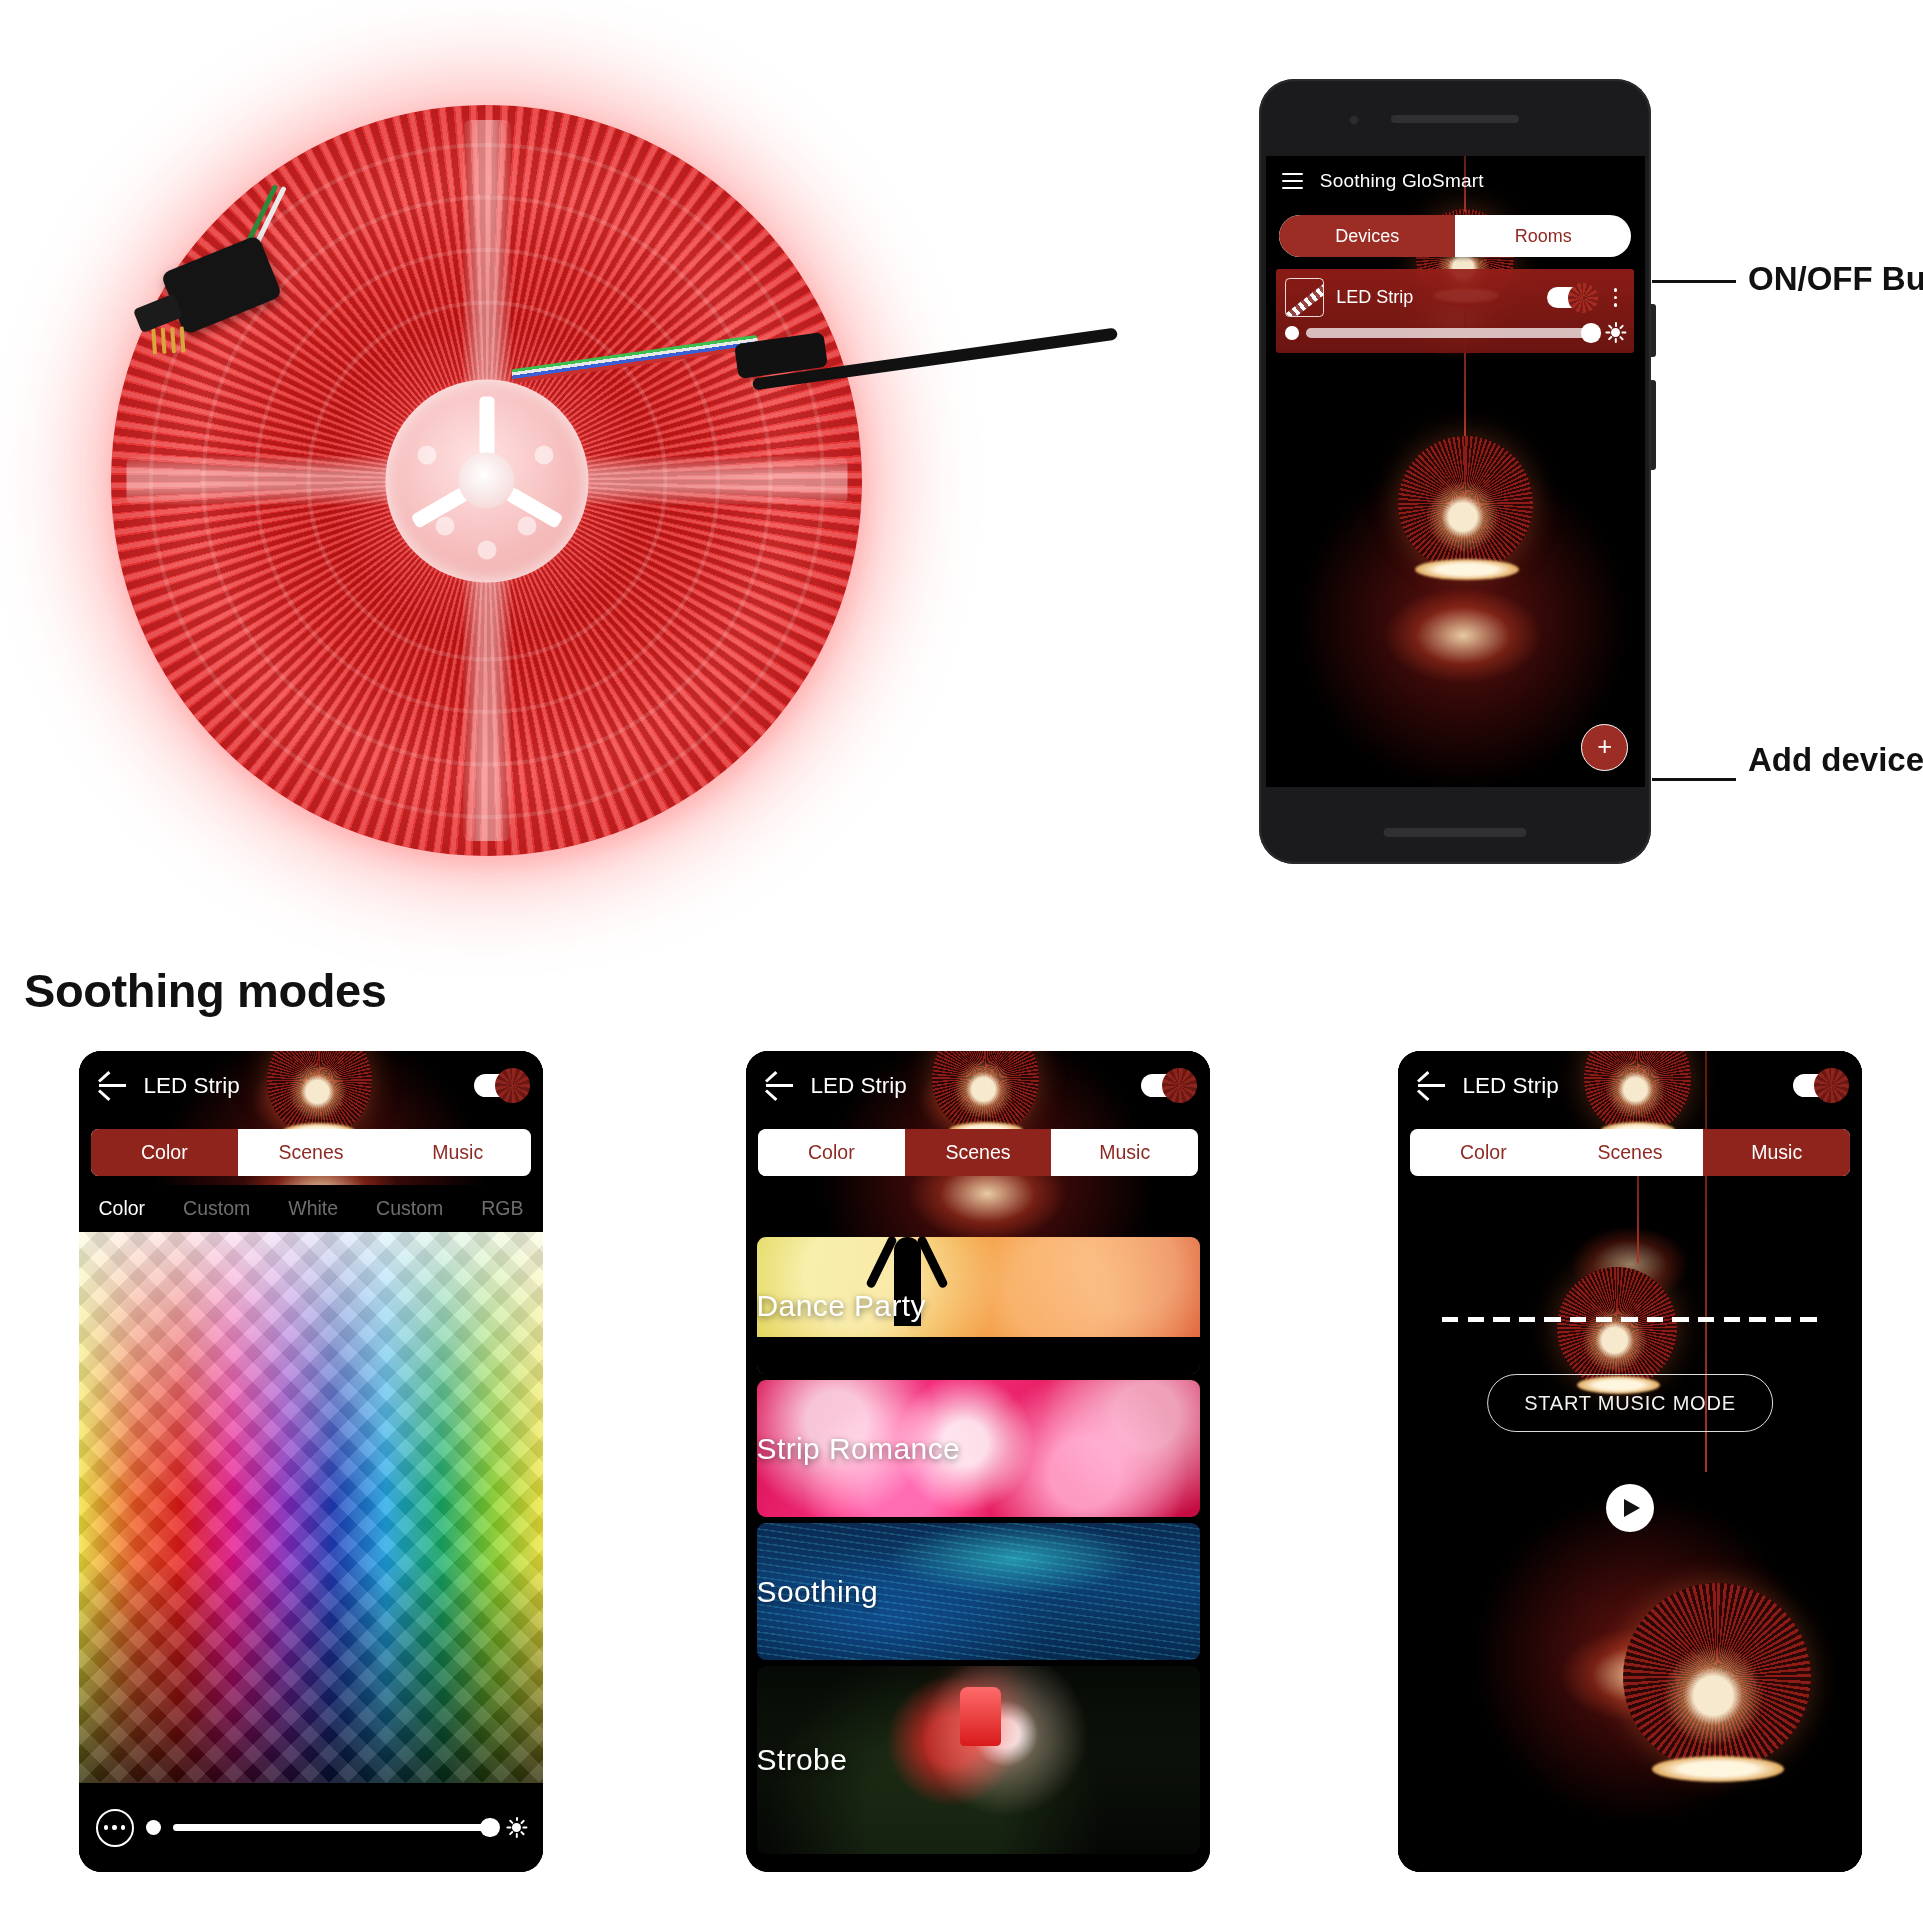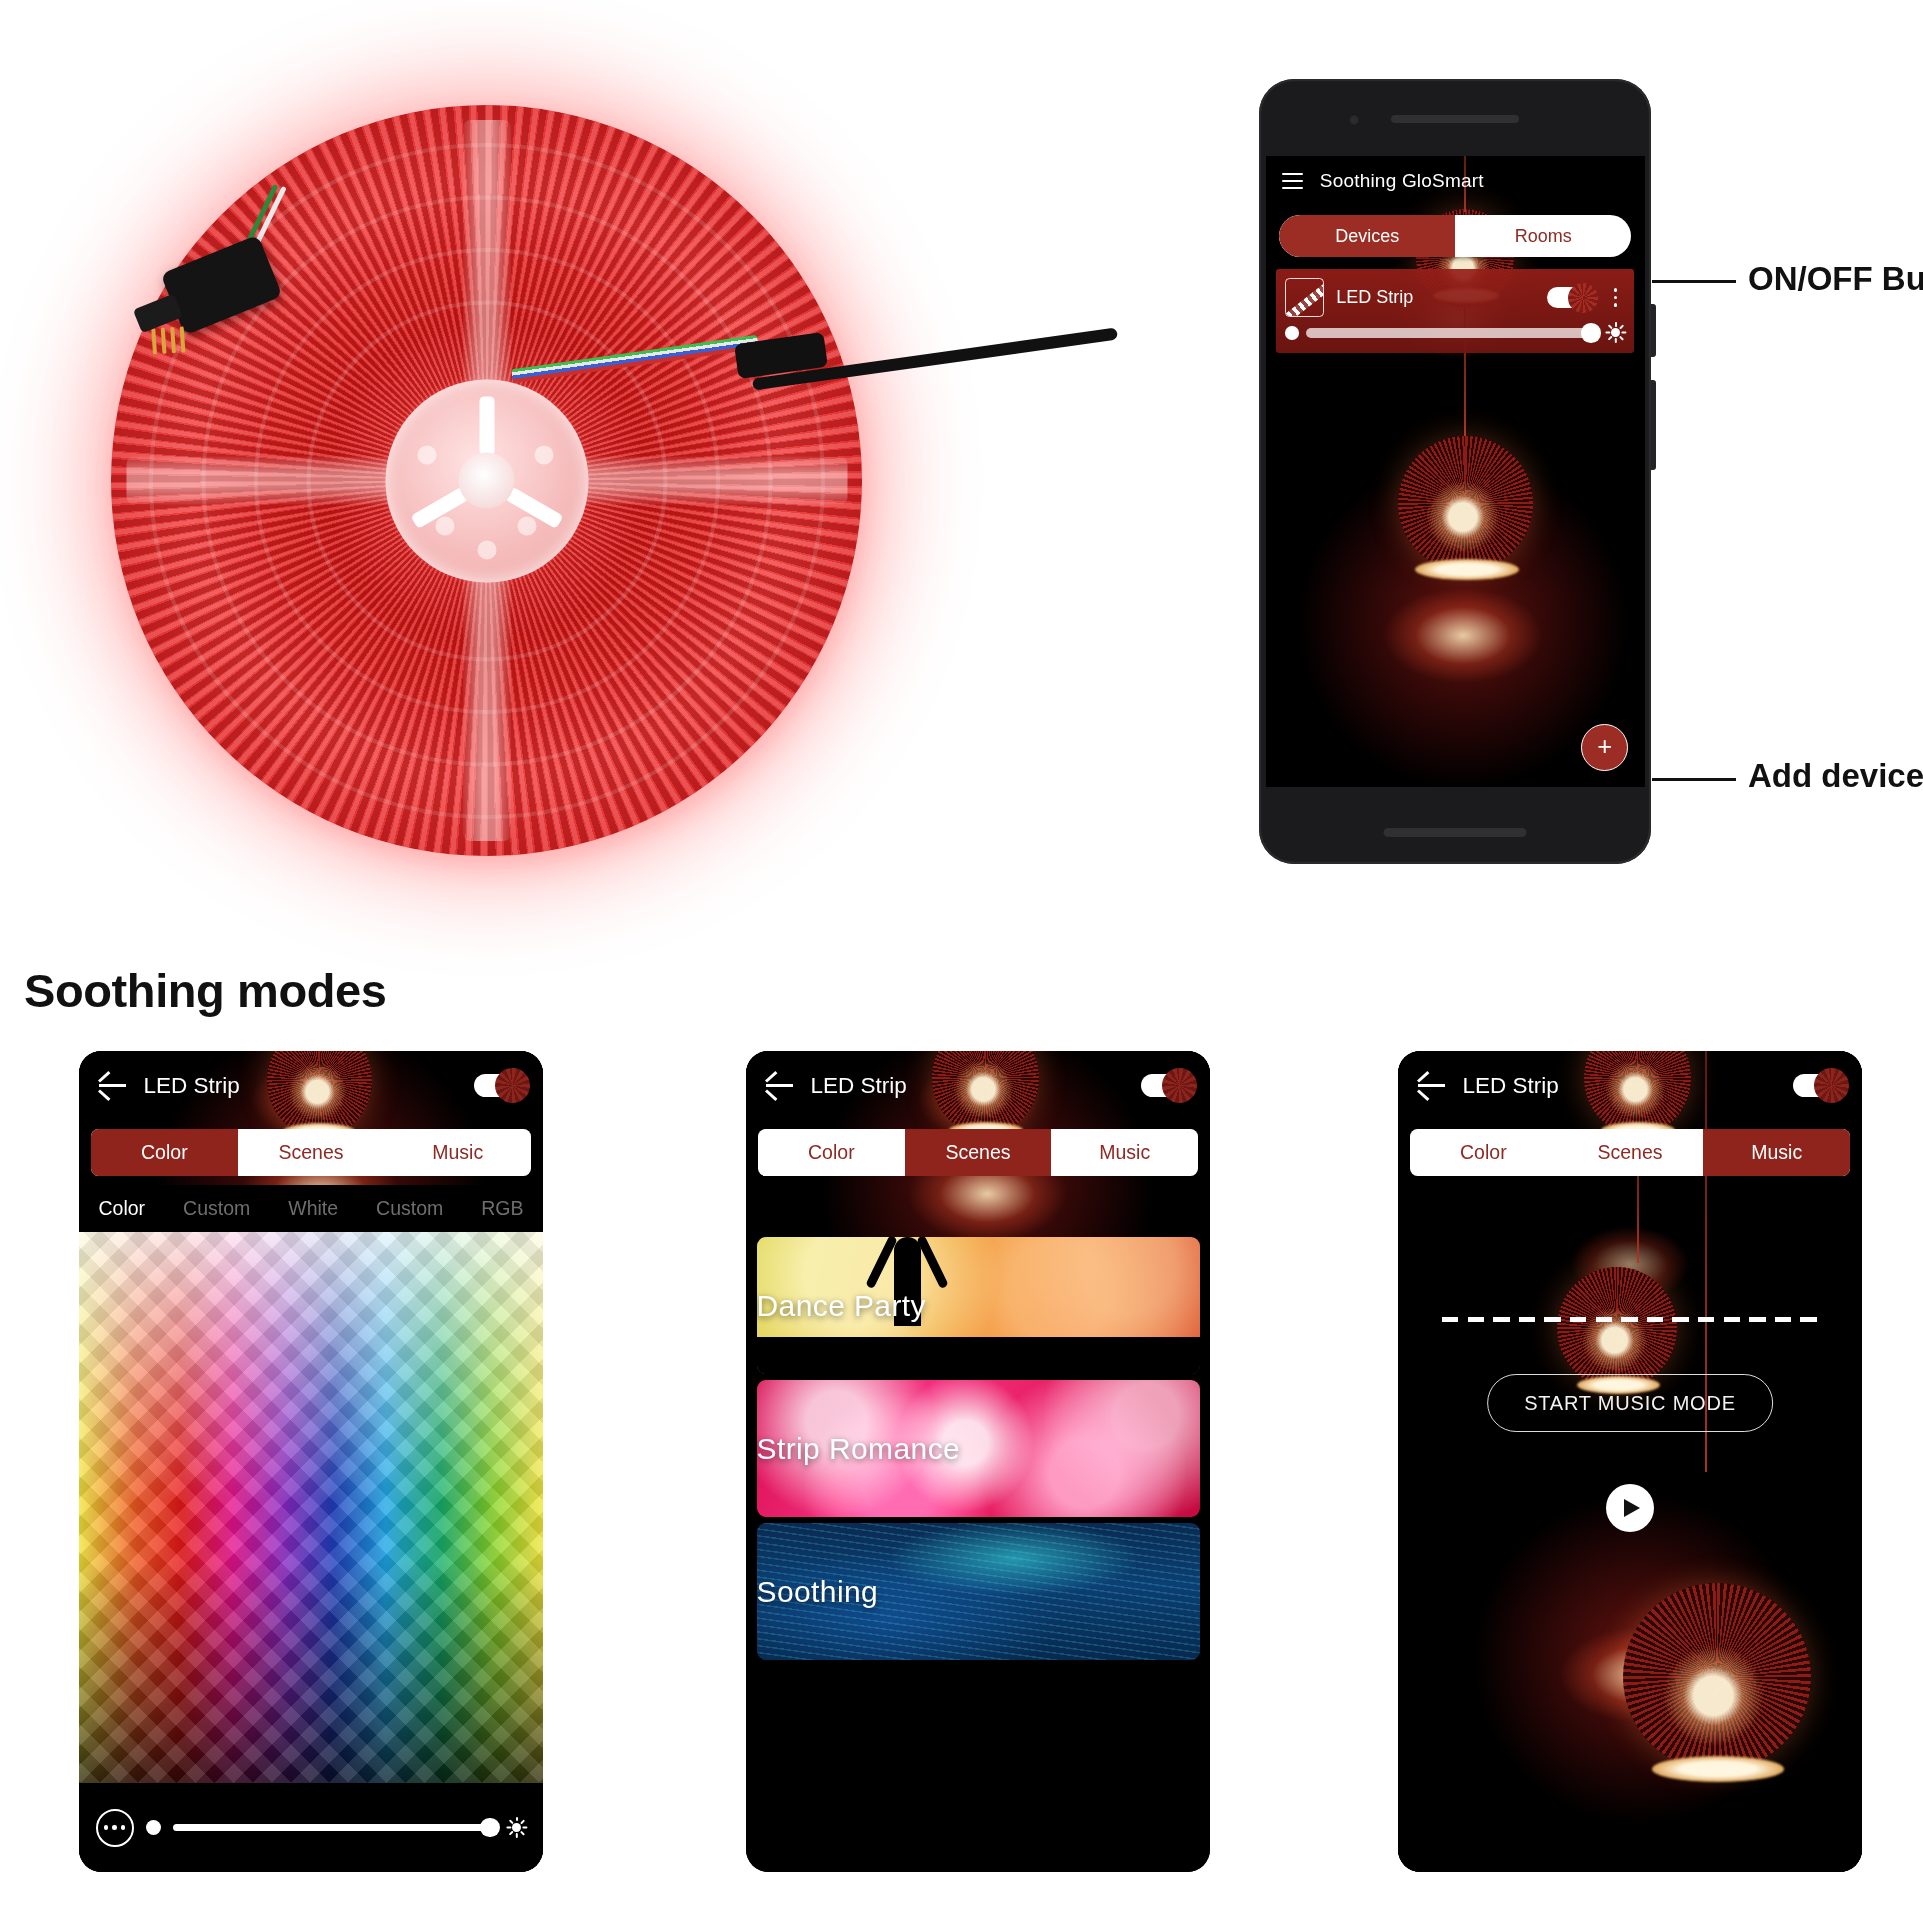--- a/index.html
+++ b/index.html
@@ -521,21 +521,21 @@
     </div>
 
     <div class="fab">+</div>
   </div>
 </div>
 
 <div class="callout-line" style="left:1652px; top:280px; width:84px;"></div>
 <div class="callout-text" style="left:1748px; top:260px;">ON/OFF Button</div>
 
 <div class="callout-line" style="left:1652px; top:778px; width:84px;"></div>
-<div class="callout-text" style="left:1748px; top:757px;">Add device</div>
+<div class="callout-text" style="left:1748px; top:741px;">Add device</div>
 
 <div id="section-heading">Soothing modes</div>
 
 <div class="mini-phone" id="phone-color">
   <div class="mini-screen">
     <div class="lampbg" style="height:188px;">
       <div class="lamp" style="left:188px;top:-27px;width:105px;height:113px;"></div>
       <div class="lamp-rim" style="left:204px;top:72px;width:72px;height:16.5px;"></div>
     </div>
 
@@ -617,20 +617,24 @@
         <span class="dancer"></span>
         <span class="crowd"></span>
         <span class="scene-label">Dance Party</span>
       </div>
       <div class="scene-card" id="scene-1">
         <span class="scene-label">Strip Romance</span>
       </div>
       <div class="scene-card" id="scene-2">
         <span class="scene-label">Soothing</span>
       </div>
+      <div class="scene-card" id="scene-3" style="height:188px;">
+        <span class="beacon"></span>
+        <span class="scene-label">Strobe</span>
+      </div>
     </div>
   </div>
 </div>
 
 <div class="mini-phone" id="phone-music">
   <div class="mini-screen">
     <div class="lampbg" style="inset:0;">
       <div class="lamp" style="left:186px;top:-30px;width:107px;height:114px;"></div>
       <div class="lamp-rim" style="left:203px;top:71px;width:74px;height:16.5px;"></div>
       <div class="lamp-cord" style="left:239px;top:84px;height:128px;"></div>

